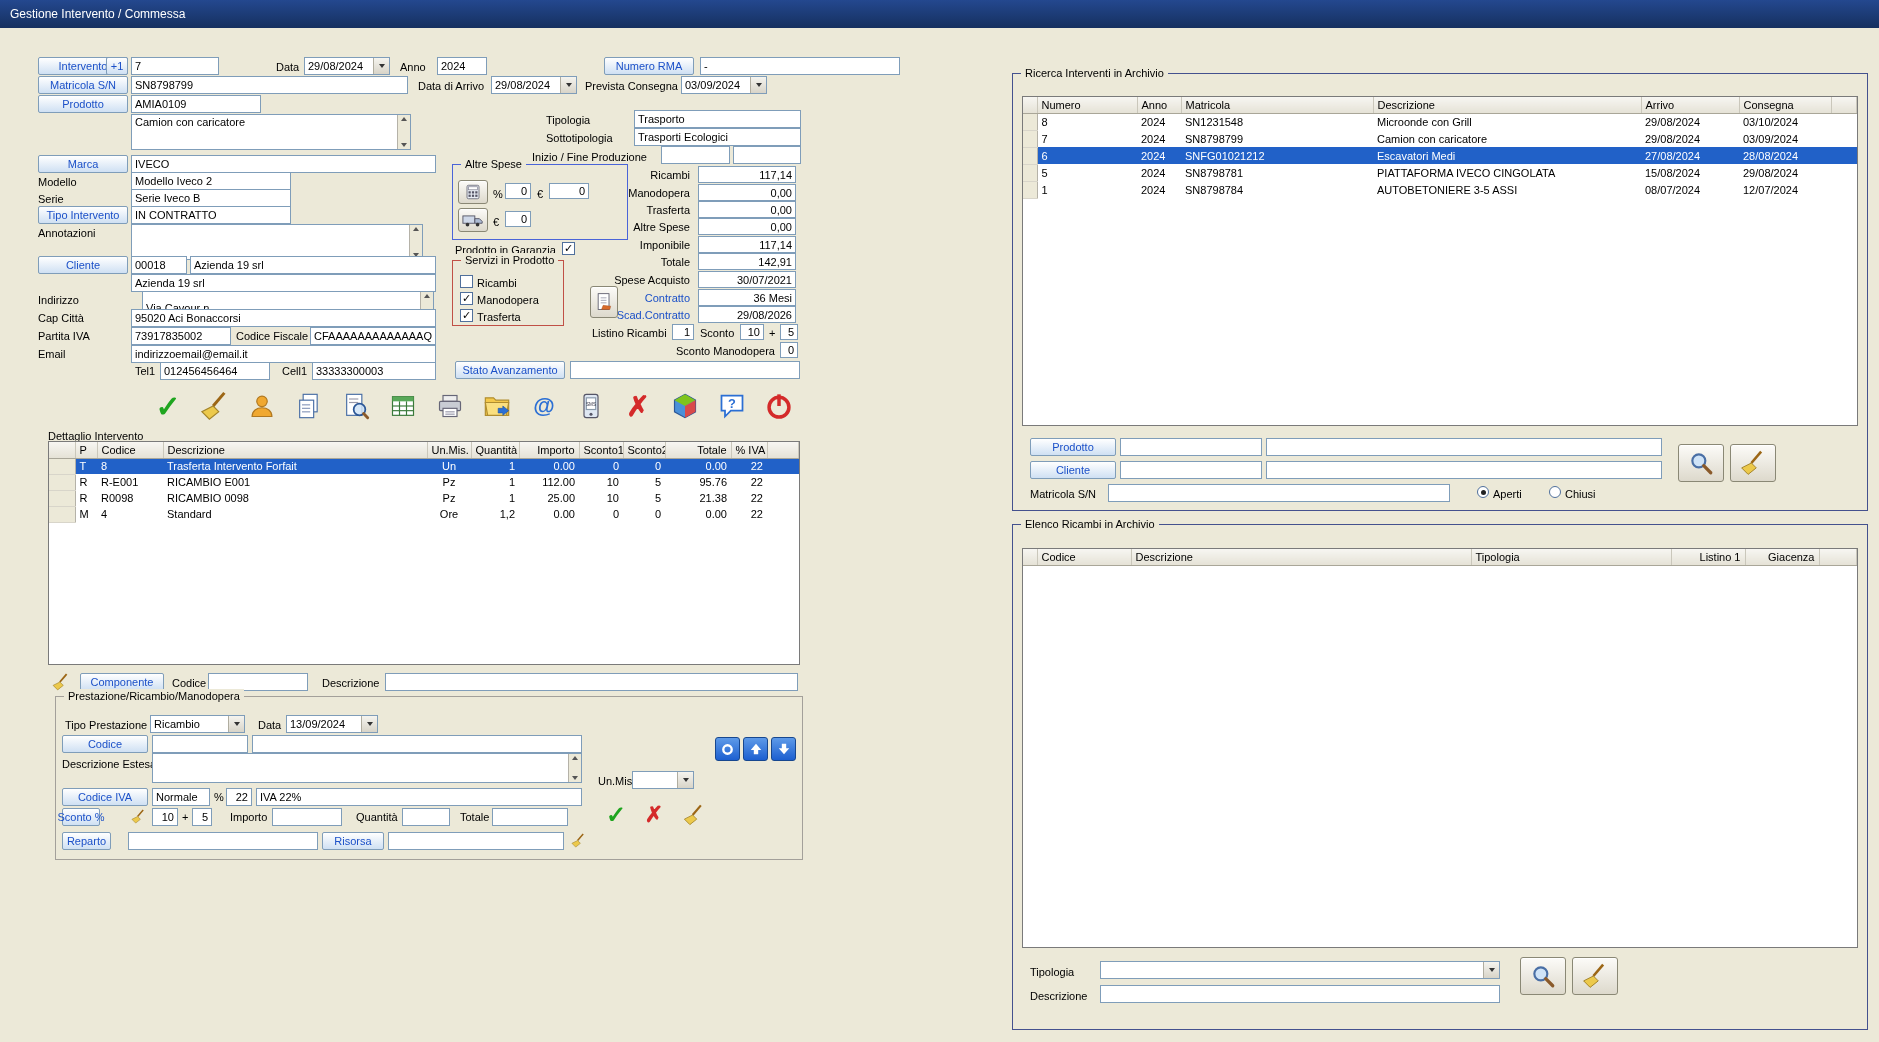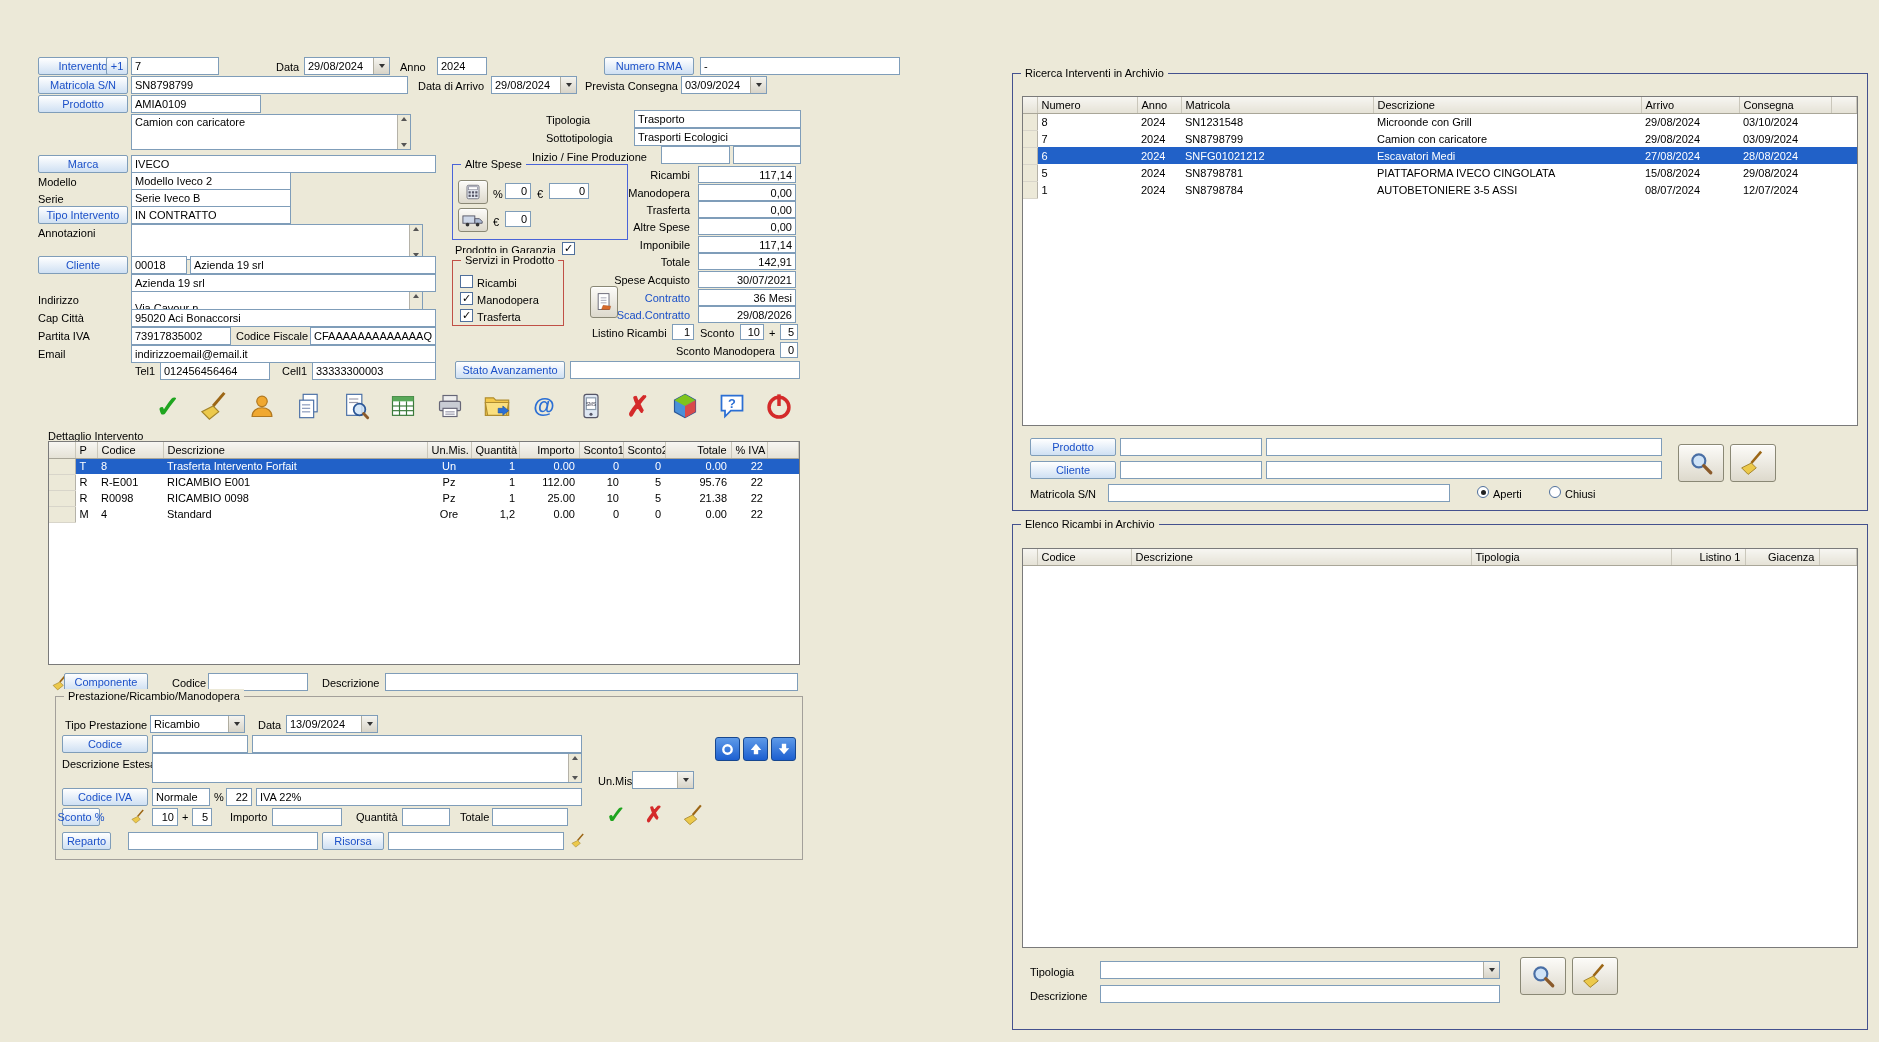--- a/index.html
+++ b/index.html
@@ -75,20 +75,23 @@
 #ric-grid th:nth-child(4){width:200px}
 #ric-grid th:nth-child(5){width:74px}
 #ric-grid th:nth-child(6){width:74px}
 #ric-grid th:nth-child(5),#ric-grid th:nth-child(6){text-align:right}
 </style>
 </head>
 <body>
 
 <div class="page">
 
+  <div class="titlebar">
+    <span>Gestione Intervento / Commessa</span>
+  </div>
 
   <div class="bl" style="left:38px;top:57px;width:90px">Intervento</div>
   <div class="bl" style="left:106px;top:57px;width:22px">+1</div>
   <input class="fld" style="left: 131px; top: 57px; width: 88px;" readonly="" value="7">
   <span class="lbl" style="left:276px;top:60px">Data</span>
   <div class="selb" style="left:304px;top:57px;width:86px">
     <span class="val">29/08/2024</span>
     <span class="dd">
         <i></i>
       </span>
@@ -229,21 +232,21 @@
   <span class="lbl" style="left:769px;top:326px">+</span>
   <input class="fld r" style="left: 780px; top: 324px; width: 18px; height: 16px;" readonly="" value="5">
   <span class="lbl ra" style="left:655px;top:344px;width:120px">Sconto Manodopera</span>
   <input class="fld r" style="left: 780px; top: 342px; width: 18px; height: 16px;" readonly="" value="0">
 
   <div class="bl" style="left:38px;top:256px;width:90px">Cliente</div>
   <input class="fld" style="left: 131px; top: 256px; width: 56px;" readonly="" value="00018">
   <input class="fld" style="left: 190px; top: 256px; width: 246px;" readonly="" value="Azienda 19 srl">
   <input class="fld" style="left: 131px; top: 274px; width: 305px;" readonly="" value="Azienda 19 srl">
   <span class="lbl" style="left:38px;top:293px">Indirizzo</span>
-  <div class="ibox" style="left:131px;top:291px;width:292px;height:33px">
+  <div class="ibox" style="left:142px;top:291px;width:292px;height:33px">
     <span class="val">Via Cavour n.</span>
     <span class="spin">
         <i class="up" style="width:0;height:0;border-left:3px solid transparent;border-right:3px solid transparent;border-bottom:4px solid #555"></i>
         <i class="dn" style="width:0;height:0;border-left:3px solid transparent;border-right:3px solid transparent;border-top:4px solid #555"></i>
       </span>
   </div>
   <span class="lbl" style="left:38px;top:311px">Cap Città</span>
   <input class="fld" style="left: 131px; top: 309px; width: 305px;" readonly="" value="95020 Aci Bonaccorsi">
   <span class="lbl" style="left:38px;top:329px">Partita IVA</span>
   <input class="fld" style="left: 131px; top: 327px; width: 100px;" readonly="" value="73917835002">
@@ -431,21 +434,21 @@
         </tbody>
       </table>
   </div>
 
   <div class="ic" style="left:48px;top:673px;width:26px;height:18px">
     <svg width="18" height="18" viewBox="0 0 16 16">
         <line x1="13" y1="1" x2="7" y2="8" stroke="#9c6615" stroke-width="1.6"></line>
         <path d="M7 8 L10 11 L5 15 L1 11 Z" fill="#ecc94b" stroke="#a3842a" stroke-width="0.6"></path>
       </svg>
   </div>
-  <div class="bl" style="left:64px;top:673px;width:84px">Componente</div>
+  <div class="bl" style="left:80px;top:673px;width:84px">Componente</div>
   <span class="lbl" style="left:172px;top:676px">Codice</span>
   <input class="fld" style="left: 208px; top: 673px; width: 100px;" readonly="">
   <span class="lbl" style="left:322px;top:676px">Descrizione</span>
   <input class="fld" style="left: 385px; top: 673px; width: 413px;" readonly="">
 
   <div class="grp" style="left:55px;top:696px;width:748px;height:164px">
     <span class="cap">Prestazione/Ricambio/Manodopera</span>
   </div>
   <span class="lbl" style="left:65px;top:718px">Tipo Prestazione</span>
   <div class="selb" style="left:150px;top:715px;width:95px">

